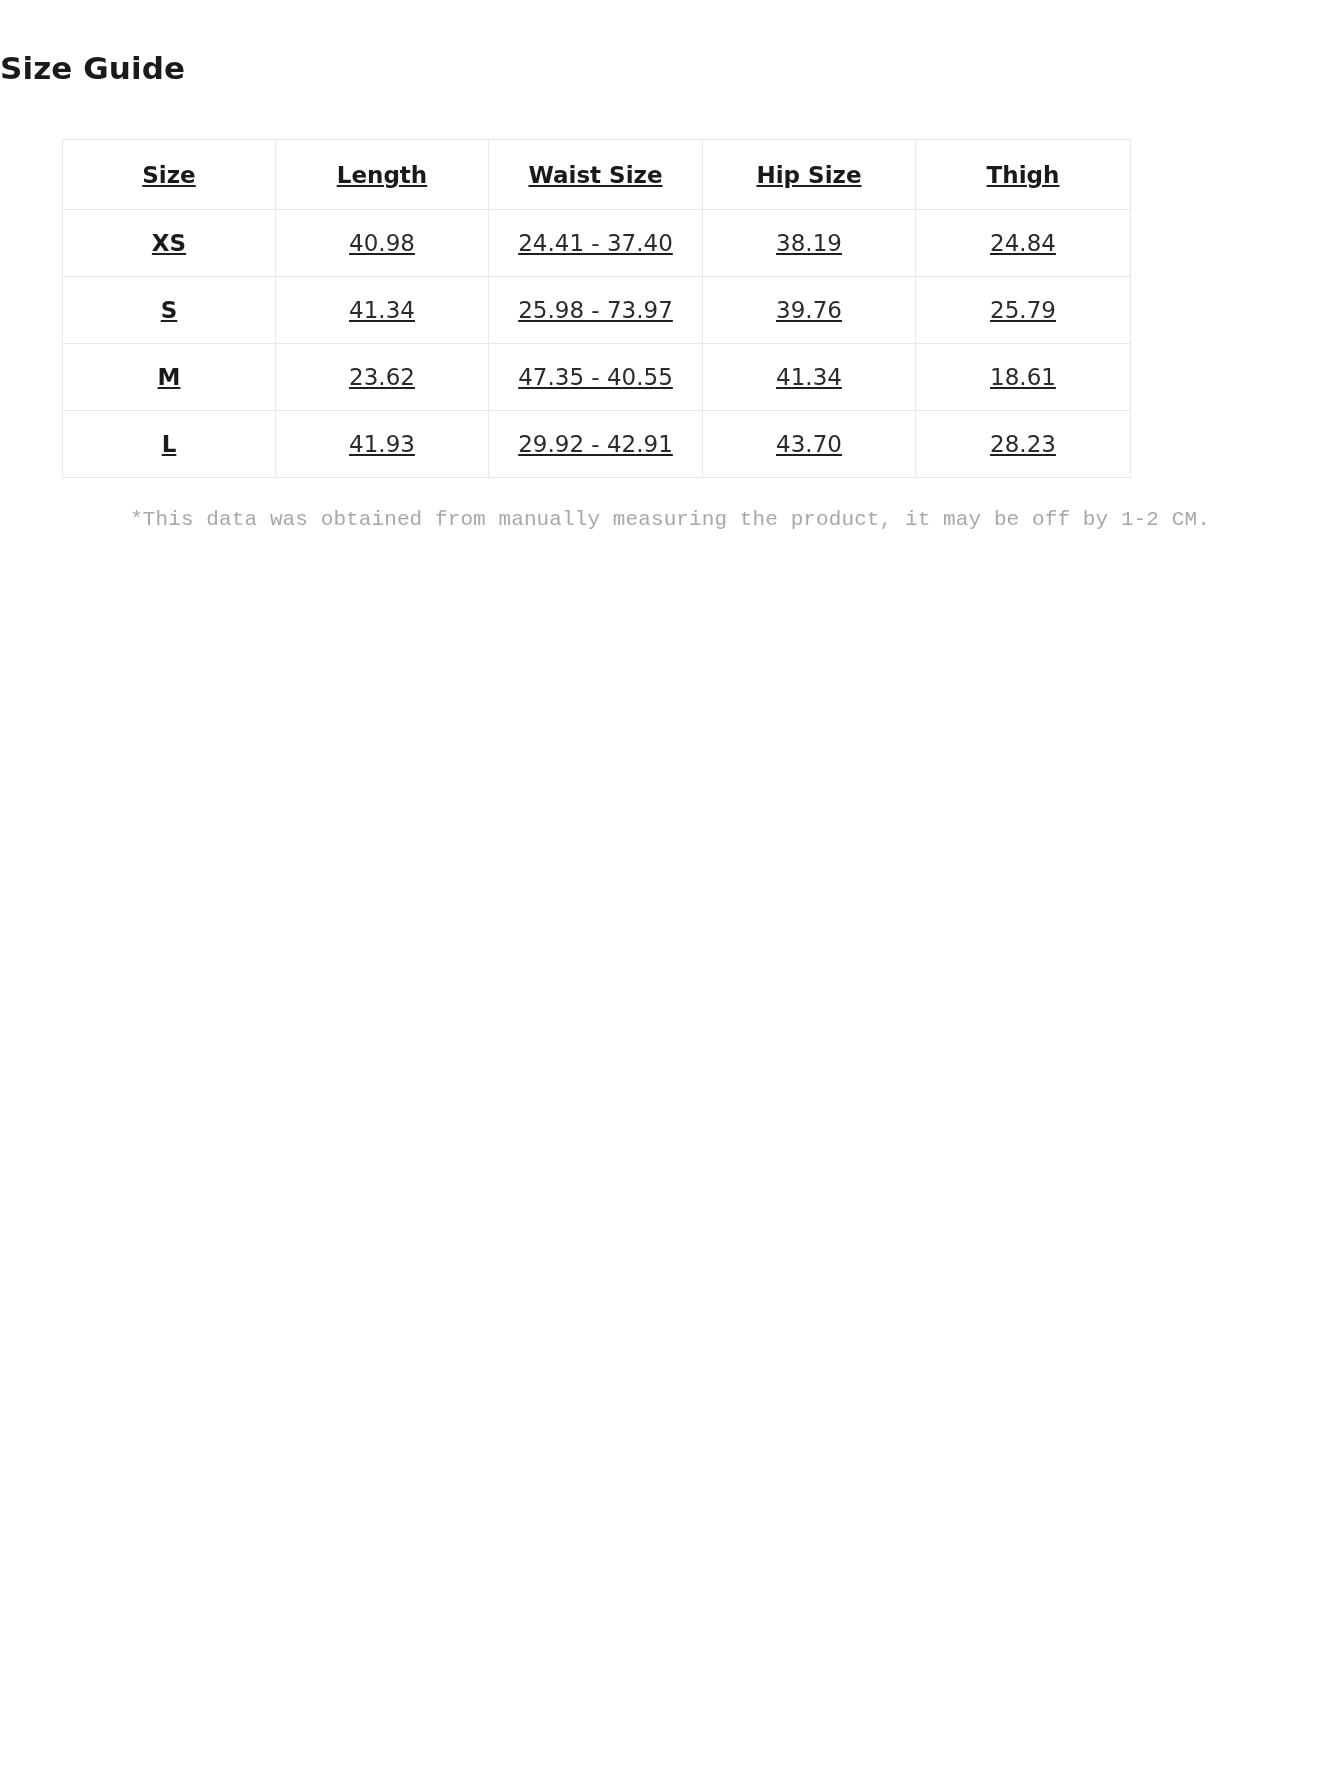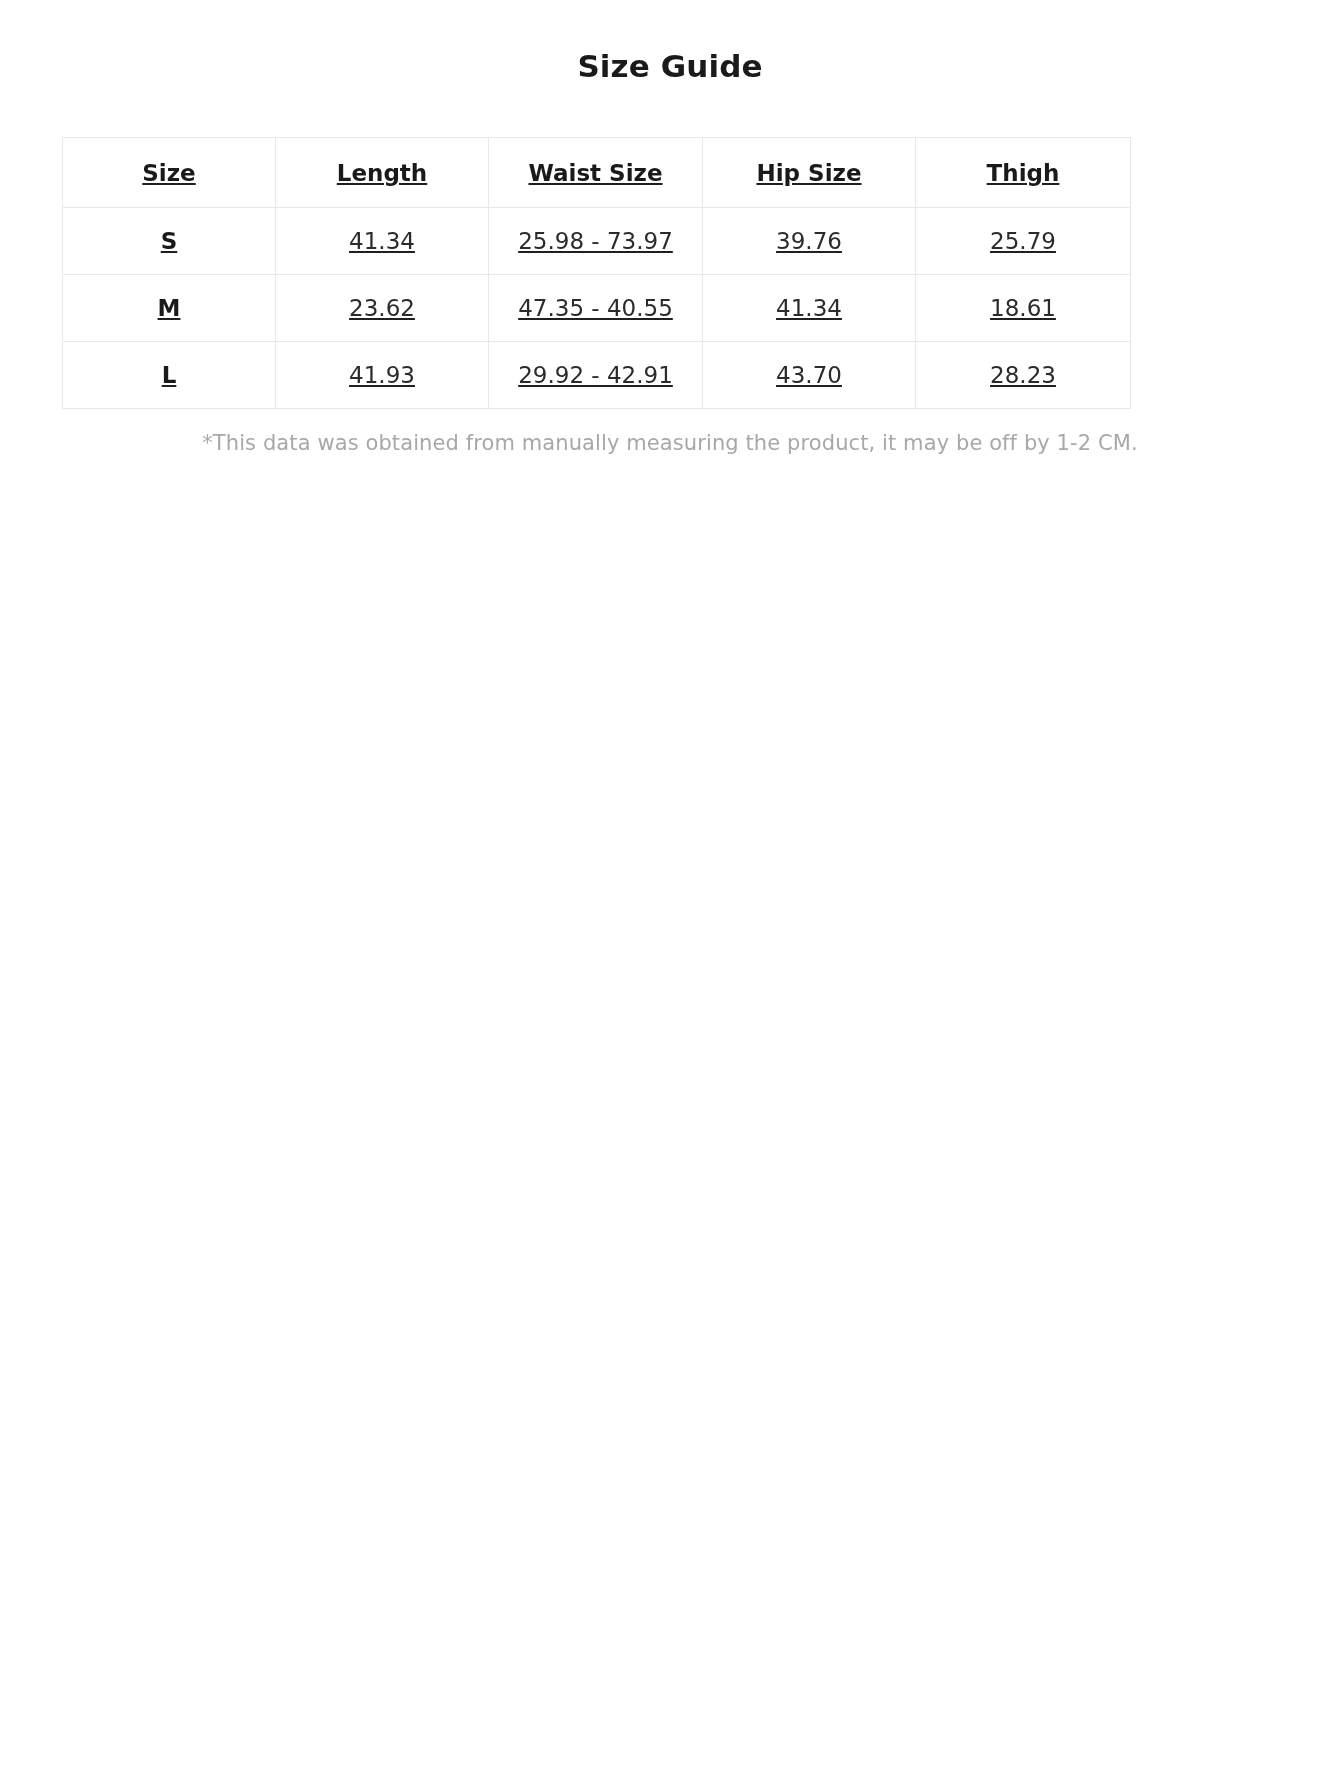--- a/index.html
+++ b/index.html
@@ -14,27 +14,27 @@
     color: #1f1f1f;
     -webkit-font-smoothing: antialiased;
   }
   .page {
     position: relative;
     width: 1340px;
     height: 1785px;
     box-sizing: border-box;
   }
   .page-title {
-    text-align: center;
+    text-align: left;
     font-size: 31px;
     font-weight: bold;
     color: #1a1a1a;
     letter-spacing: 0.1px;
-    margin: 12px;
-    padding-top: 36px;
+    margin: 0;
+    padding-top: 50px;
     line-height: 1.2;
   }
   .table-wrap {
     margin-top: 52px;
     padding: 0 62px 0 62px;
     box-sizing: border-box;
   }
   table.size-table {
     width: 1068px;
     border-collapse: collapse;
@@ -66,27 +66,28 @@
     font-size: 23px;
     font-weight: normal;
     color: #2b2b2b;
     height: 66px;
   }
   table.size-table tbody td.size-cell {
     font-weight: bold;
     color: #1a1a1a;
   }
   .footnote {
-    margin: 0;
+    margin: 8px;
     padding-top: 22px;
     text-align: center;
     font-size: 21px;
     color: #a8a8a8;
     font-weight: normal;
     letter-spacing: 0.1px;
+    font-family: Liberation Mono, monospace;
   }
 </style>
 </head>
 <body>
 
 <div class="page">
 
   <h1 class="page-title">Size Guide</h1>
 
   <div class="table-wrap">
@@ -101,20 +102,27 @@
       <thead>
         <tr>
           <th>Size</th>
           <th>Length</th>
           <th>Waist Size</th>
           <th>Hip Size</th>
           <th>Thigh</th>
         </tr>
       </thead>
       <tbody>
+        <tr>
+          <td class="size-cell">XS</td>
+          <td>40.98</td>
+          <td>24.41 - 37.40</td>
+          <td>38.19</td>
+          <td>24.84</td>
+        </tr>
         <tr>
           <td class="size-cell">S</td>
           <td>41.34</td>
           <td>25.98 - 73.97</td>
           <td>39.76</td>
           <td>25.79</td>
         </tr>
         <tr>
           <td class="size-cell">M</td>
           <td>23.62</td>

